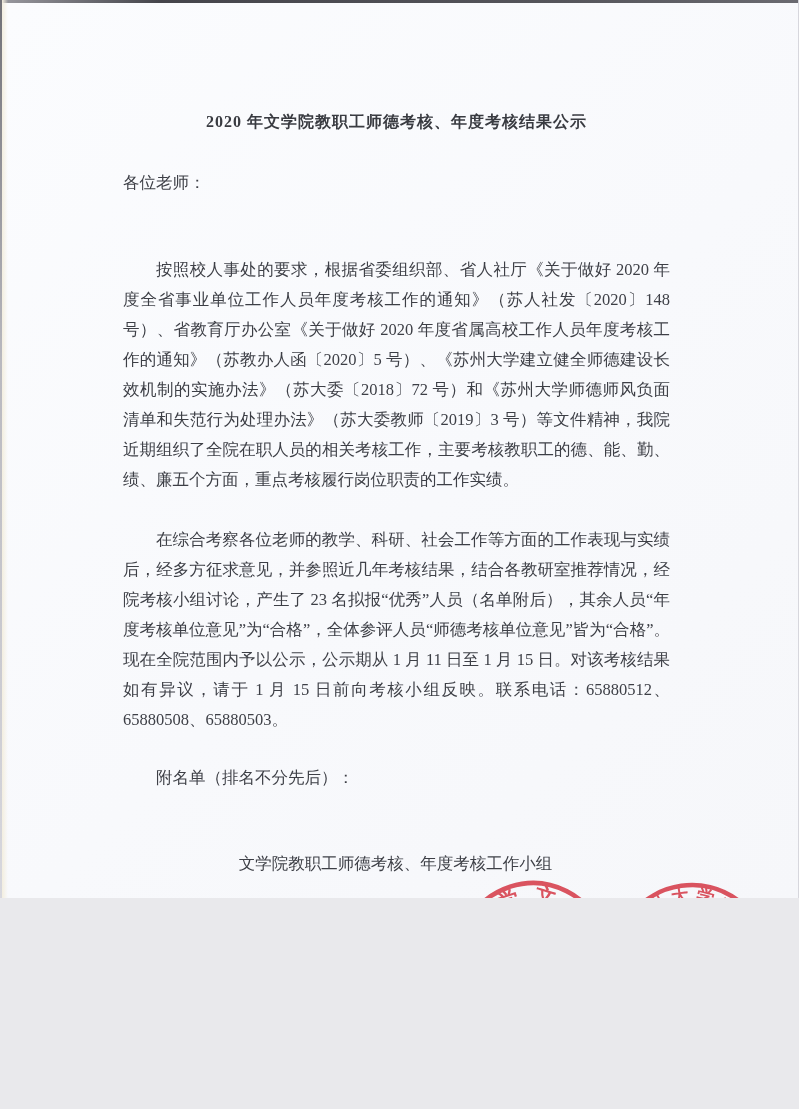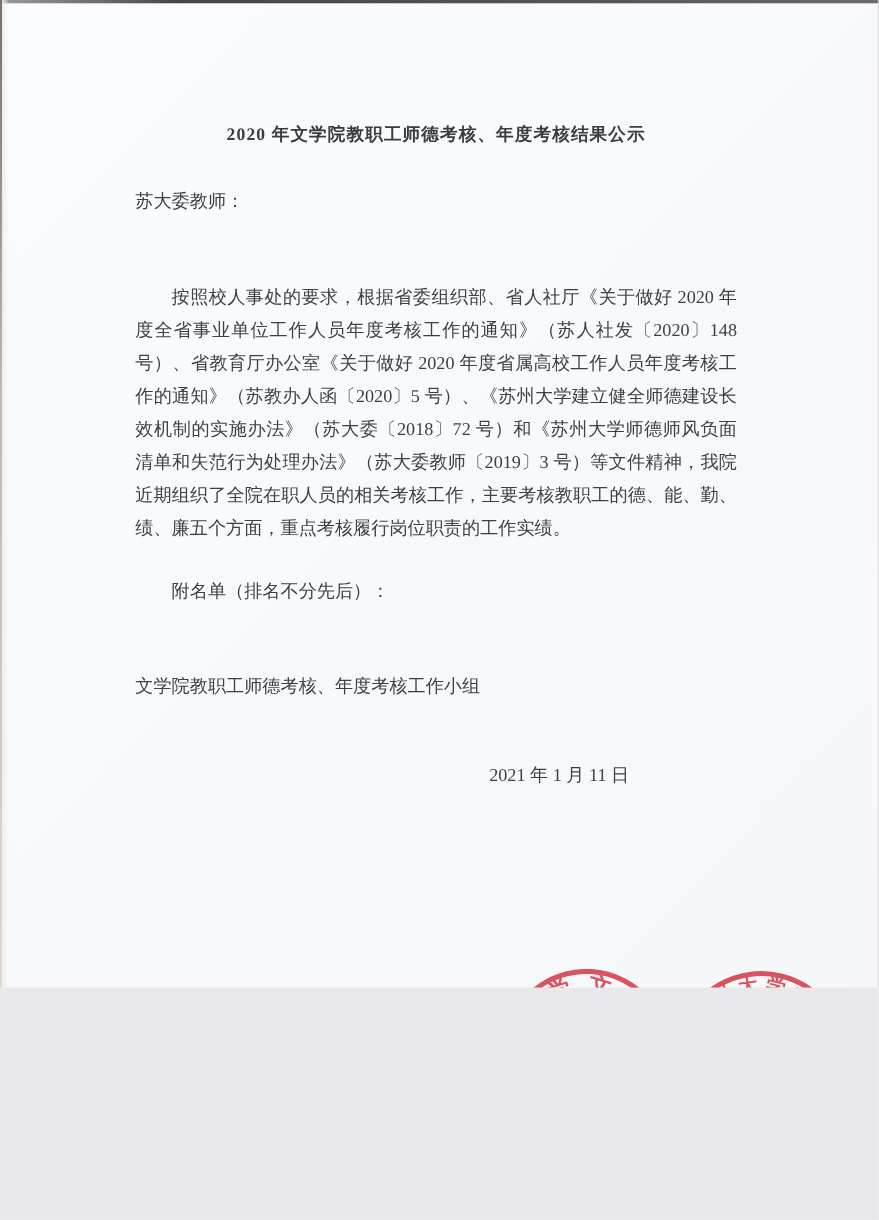--- a/index.html
+++ b/index.html
@@ -31,42 +31,43 @@
     margin:0;font-size:16.5px;line-height:30px;
     text-align:justify;text-justify:inter-ideograph;
     text-indent:2em;color:#3d3f46;
   }
   .para-1{margin-top:60px;}
   .para-2{margin-top:30px;}
   .attachment{margin:28px 0 0 0;font-size:16.5px;line-height:30px;text-indent:2em;}
   .names{margin:4px 0 0 0;font-size:16.5px;line-height:30px;
     text-align:justify;text-indent:2em;}
   .sign-block{margin-top:58px;}
-  .signature{margin:0;font-size:16.5px;line-height:26px;text-align:left;padding-right:2px;}
+  .signature{margin:0;font-size:16.5px;line-height:26px;text-align:center;padding-right:2px;}
   .date{margin:56px 0 0 0;font-size:16.5px;line-height:24px;text-align:right;padding-right:98px;}
 
   .stamp{position:absolute;mix-blend-mode:multiply;opacity:.88;pointer-events:none;}
   .stamp svg{display:block;}
   .stamp-left{left:452px;top:876px;width:162px;height:162px;transform:rotate(-18deg);}
   .stamp-right{left:608px;top:878px;width:168px;height:168px;transform:rotate(-8deg);}
   .seal-text{font-family:"Liberation Serif","DejaVu Serif",serif;font-weight:bold;}
 </style>
 </head>
 <body>
 
 <div class="page">
   <div class="edge-top"></div>
   <div class="edge-left-dark"></div>
   <div class="edge-left-warm"></div>
   <div class="edge-right"></div>
 
   <div class="text-col">
     <h1 class="doc-title">2020 年文学院教职工师德考核、年度考核结果公示</h1>
-    <p class="salutation">苏大委教师：</p>
+    <p class="salutation">各位老师：</p>
     <p class="para para-1">按照校人事处的要求，根据省委组织部、省人社厅《关于做好 2020 年度全省事业单位工作人员年度考核工作的通知》（苏人社发〔2020〕148 号）、省教育厅办公室《关于做好 2020 年度省属高校工作人员年度考核工作的通知》（苏教办人函〔2020〕5 号）、《苏州大学建立健全师德建设长效机制的实施办法》（苏大委〔2018〕72 号）和《苏州大学师德师风负面清单和失范行为处理办法》（苏大委教师〔2019〕3 号）等文件精神，我院近期组织了全院在职人员的相关考核工作，主要考核教职工的德、能、勤、绩、廉五个方面，重点考核履行岗位职责的工作实绩。</p>
+    <p class="para para-2">在综合考察各位老师的教学、科研、社会工作等方面的工作表现与实绩后，经多方征求意见，并参照近几年考核结果，结合各教研室推荐情况，经院考核小组讨论，产生了 23 名拟报“优秀”人员（名单附后），其余人员“年度考核单位意见”为“合格”，全体参评人员“师德考核单位意见”皆为“合格”。现在全院范围内予以公示，公示期从 1 月 11 日至 1 月 15 日。对该考核结果如有异议，请于 1 月 15 日前向考核小组反映。联系电话：65880512、65880508、65880503。</p>
     <p class="attachment">附名单（排名不分先后）：</p>
     <div class="sign-block">
       <p class="signature">文学院教职工师德考核、年度考核工作小组</p>
       <p class="date">2021 年 1 月 11 日</p>
     </div>
   </div>
 
   <div class="stamp stamp-left">
     <svg width="162" height="162" viewBox="0 0 160 160">
       <circle cx="80" cy="80" r="73" fill="none" stroke="#dd3e4b" stroke-width="4.5"></circle>

